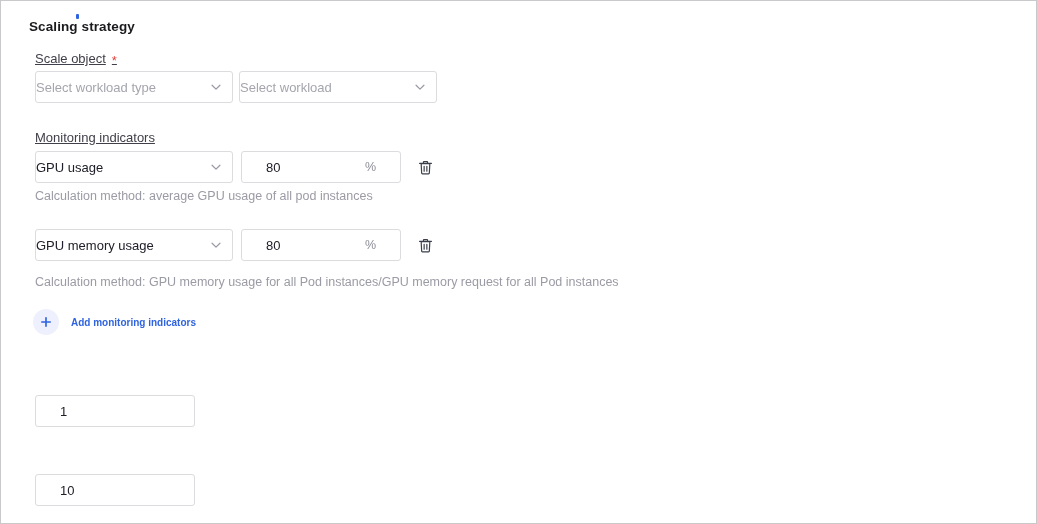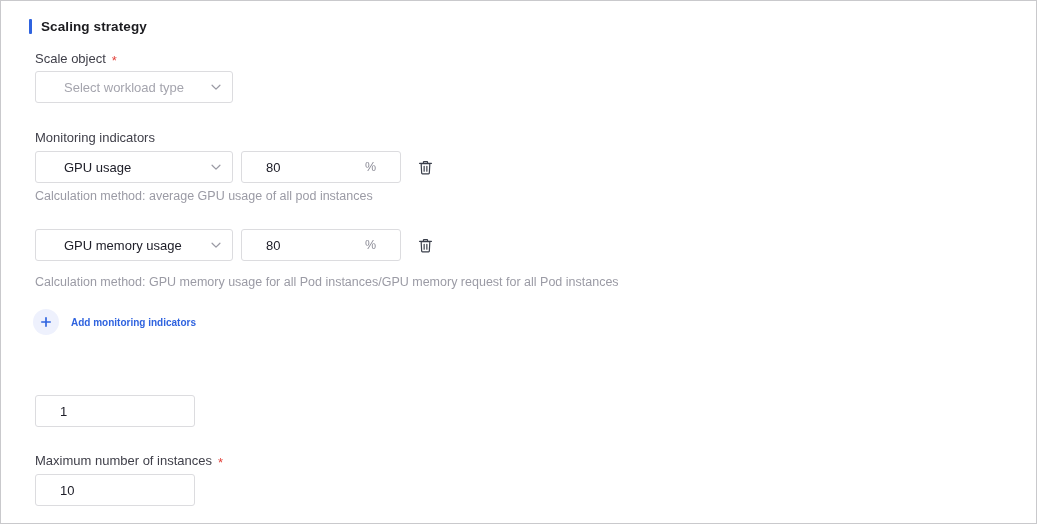--- a/index.html
+++ b/index.html
@@ -21,22 +21,23 @@
     background: #ffffff;
     border: 1px solid #c9c9cc;
   }
 
   
   .section-title {
     position: absolute;
     left: 28px;
     top: 13px;
     display: flex;
-    align-items: flex-end;
+    align-items: center;
     height: 20px;
+    flex-direction: column;
   }
   .title-bar {
     width: 3px;
     height: 15px;
     background: #2f63df;
     border-radius: 1px;
     margin-right: 9px;
   }
   .title-text {
     font-size: 13.5px;
@@ -44,40 +45,41 @@
     color: #1b1b1f;
     letter-spacing: 0.1px;
   }
 
   
   .field-label {
     position: absolute;
     font-size: 13px;
     color: #40404a;
     white-space: nowrap;
+    text-decoration: underline;
   }
   .req-star {
     color: #e3433c;
     font-size: 13px;
     margin-left: 6px;
     position: relative;
     top: 2px;
   }
 
   
   .select-box {
     position: absolute;
     box-sizing: border-box;
     height: 32px;
     background: #ffffff;
     border: 1px solid #dcdcdf;
     border-radius: 3px;
     display: flex;
     align-items: center;
-    padding: 0 9px 0 28px;
+    padding: 0 9px 0 0;
     cursor: pointer;
   }
   .select-text {
     flex: 1;
     font-size: 13px;
     color: #20202a;
     white-space: nowrap;
     overflow: hidden;
   }
   .select-text.placeholder {
@@ -179,20 +181,26 @@
     <span>Scale object</span><span class="req-star">*</span>
   </div>
 
   <div class="select-box" style="left:34px; top:70px; width:198px;">
     <div class="select-text placeholder">Select workload type</div>
     <svg class="chev" viewBox="0 0 16 16">
       <path d="M3.5 6 L8 10.5 L12.5 6" fill="none" stroke="currentColor" stroke-width="1.4" stroke-linecap="round" stroke-linejoin="round"></path>
     </svg>
   </div>
 
+  <div class="select-box" style="left:238px; top:70px; width:198px;">
+    <div class="select-text placeholder">Select workload</div>
+    <svg class="chev" viewBox="0 0 16 16">
+      <path d="M3.5 6 L8 10.5 L12.5 6" fill="none" stroke="currentColor" stroke-width="1.4" stroke-linecap="round" stroke-linejoin="round"></path>
+    </svg>
+  </div>
 
   <div class="field-label" style="left:34px; top:129px;">Monitoring indicators</div>
 
   <div class="select-box" style="left:34px; top:150px; width:198px;">
     <div class="select-text">GPU usage</div>
     <svg class="chev" viewBox="0 0 16 16">
       <path d="M3.5 6 L8 10.5 L12.5 6" fill="none" stroke="currentColor" stroke-width="1.4" stroke-linecap="round" stroke-linejoin="round"></path>
     </svg>
   </div>
   <div class="num-box" style="left:240px; top:150px; width:160px;">
@@ -235,20 +243,17 @@
         <path d="M8 2.4 V13.6 M2.4 8 H13.6" stroke="currentColor" stroke-width="2.2" stroke-linecap="round" fill="none"></path>
       </svg>
     </span>
     <span class="add-text">Add monitoring indicators</span>
   </div>
 
   <div class="num-box" style="left:34px; top:394px; width:160px;">
     <div class="num-val">1</div>
   </div>
 
-  <div class="field-label" style="left:34px; top:452px;">
-    <span>Maximum number of instances</span><span class="req-star">*</span>
-  </div>
   <div class="num-box" style="left:34px; top:473px; width:160px;">
     <div class="num-val">10</div>
   </div>
 
 </div>
 
 </body></html>

